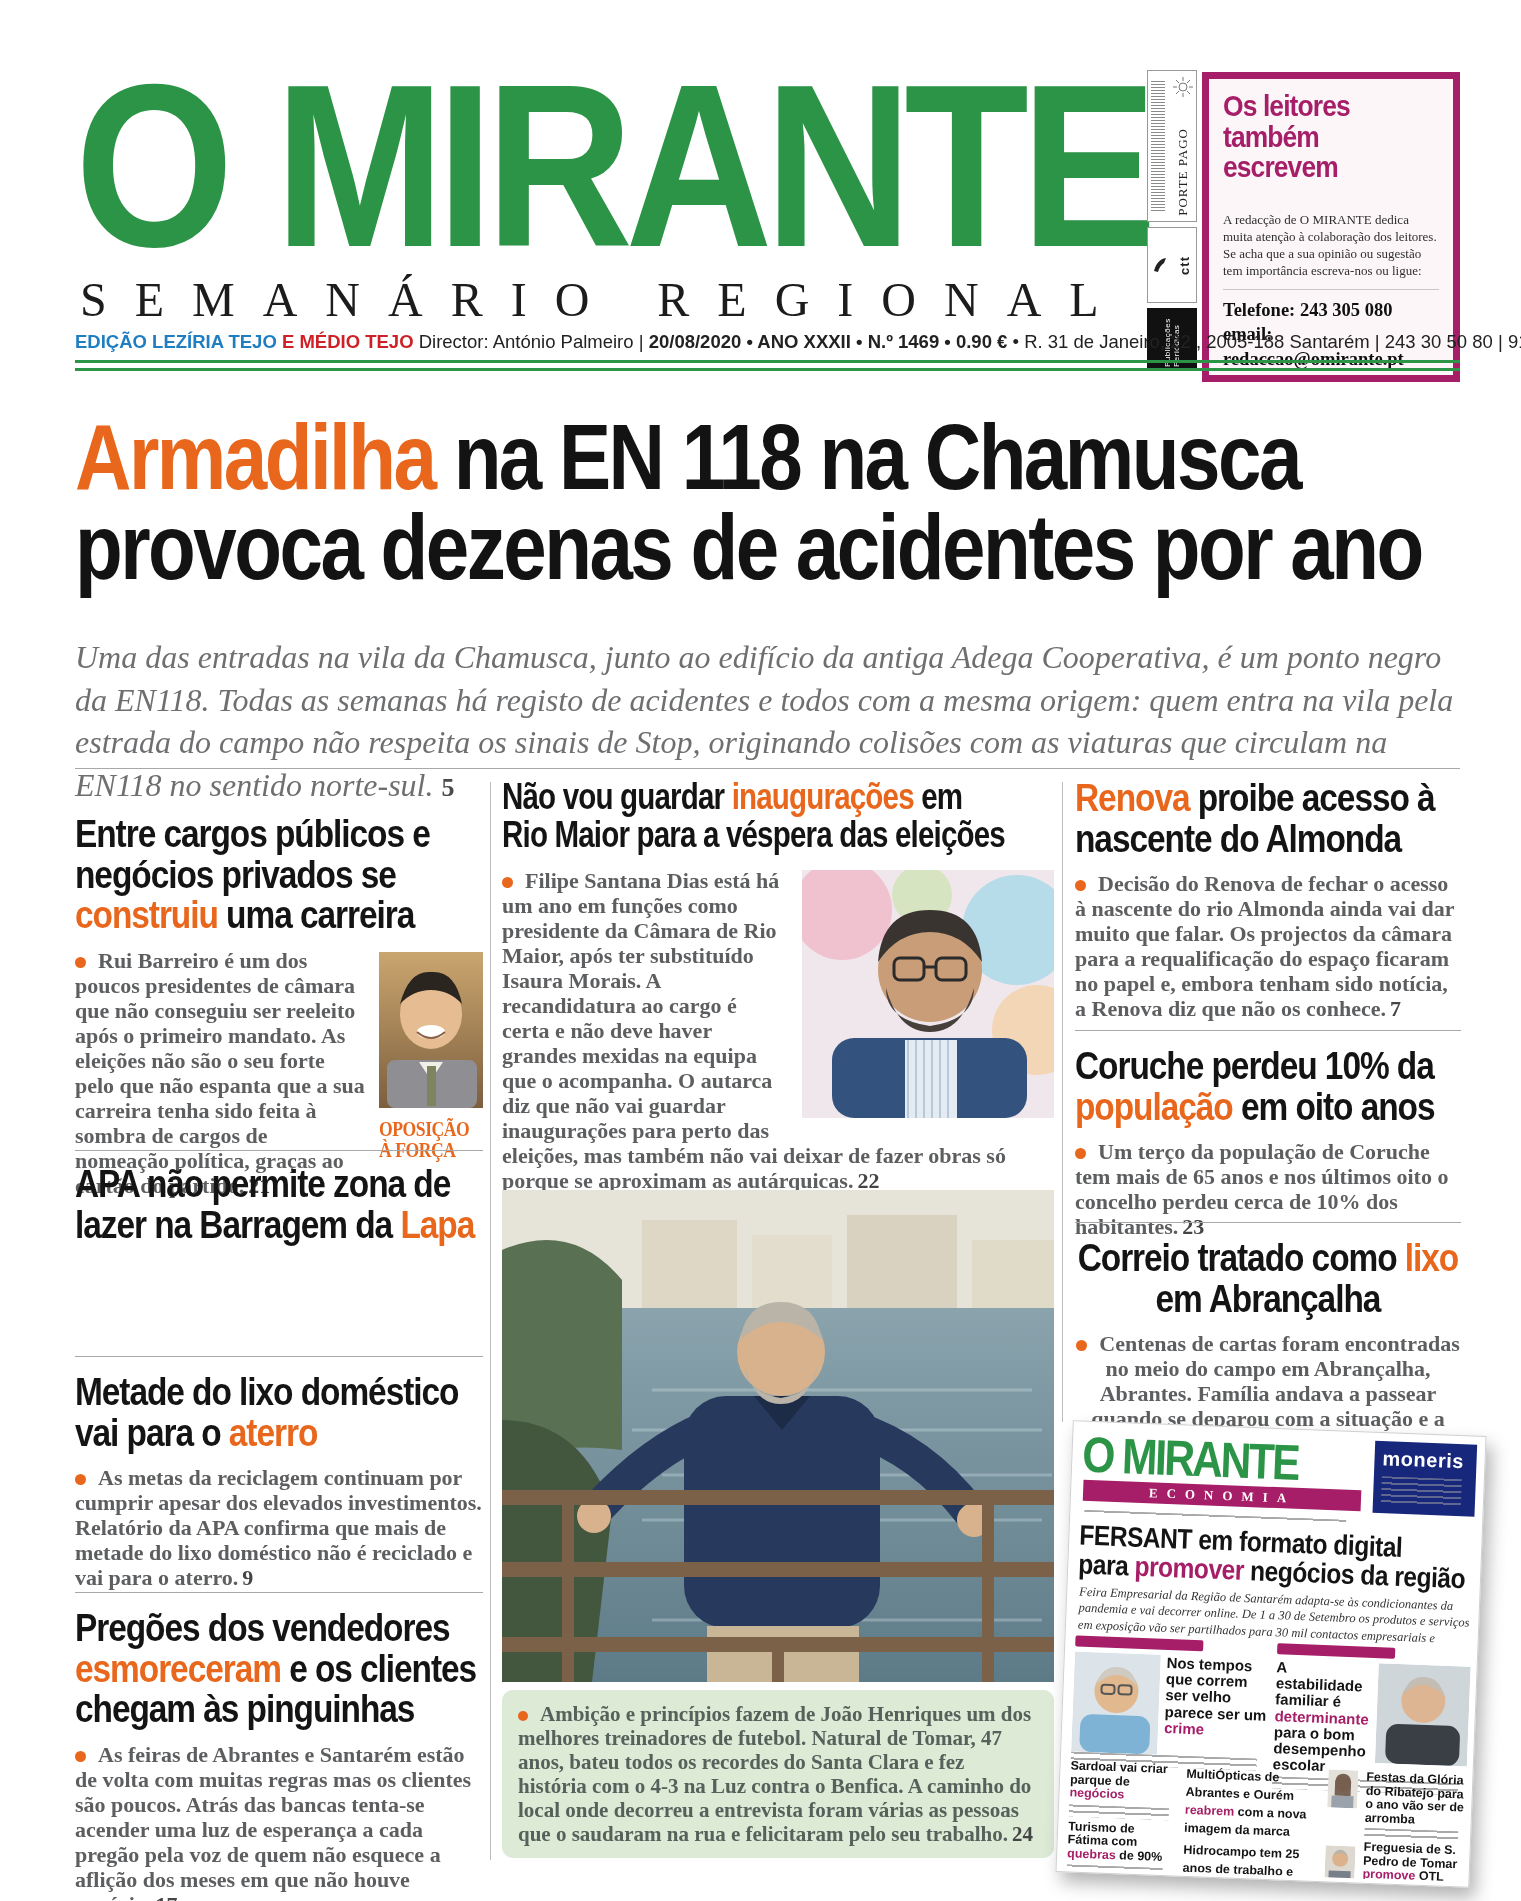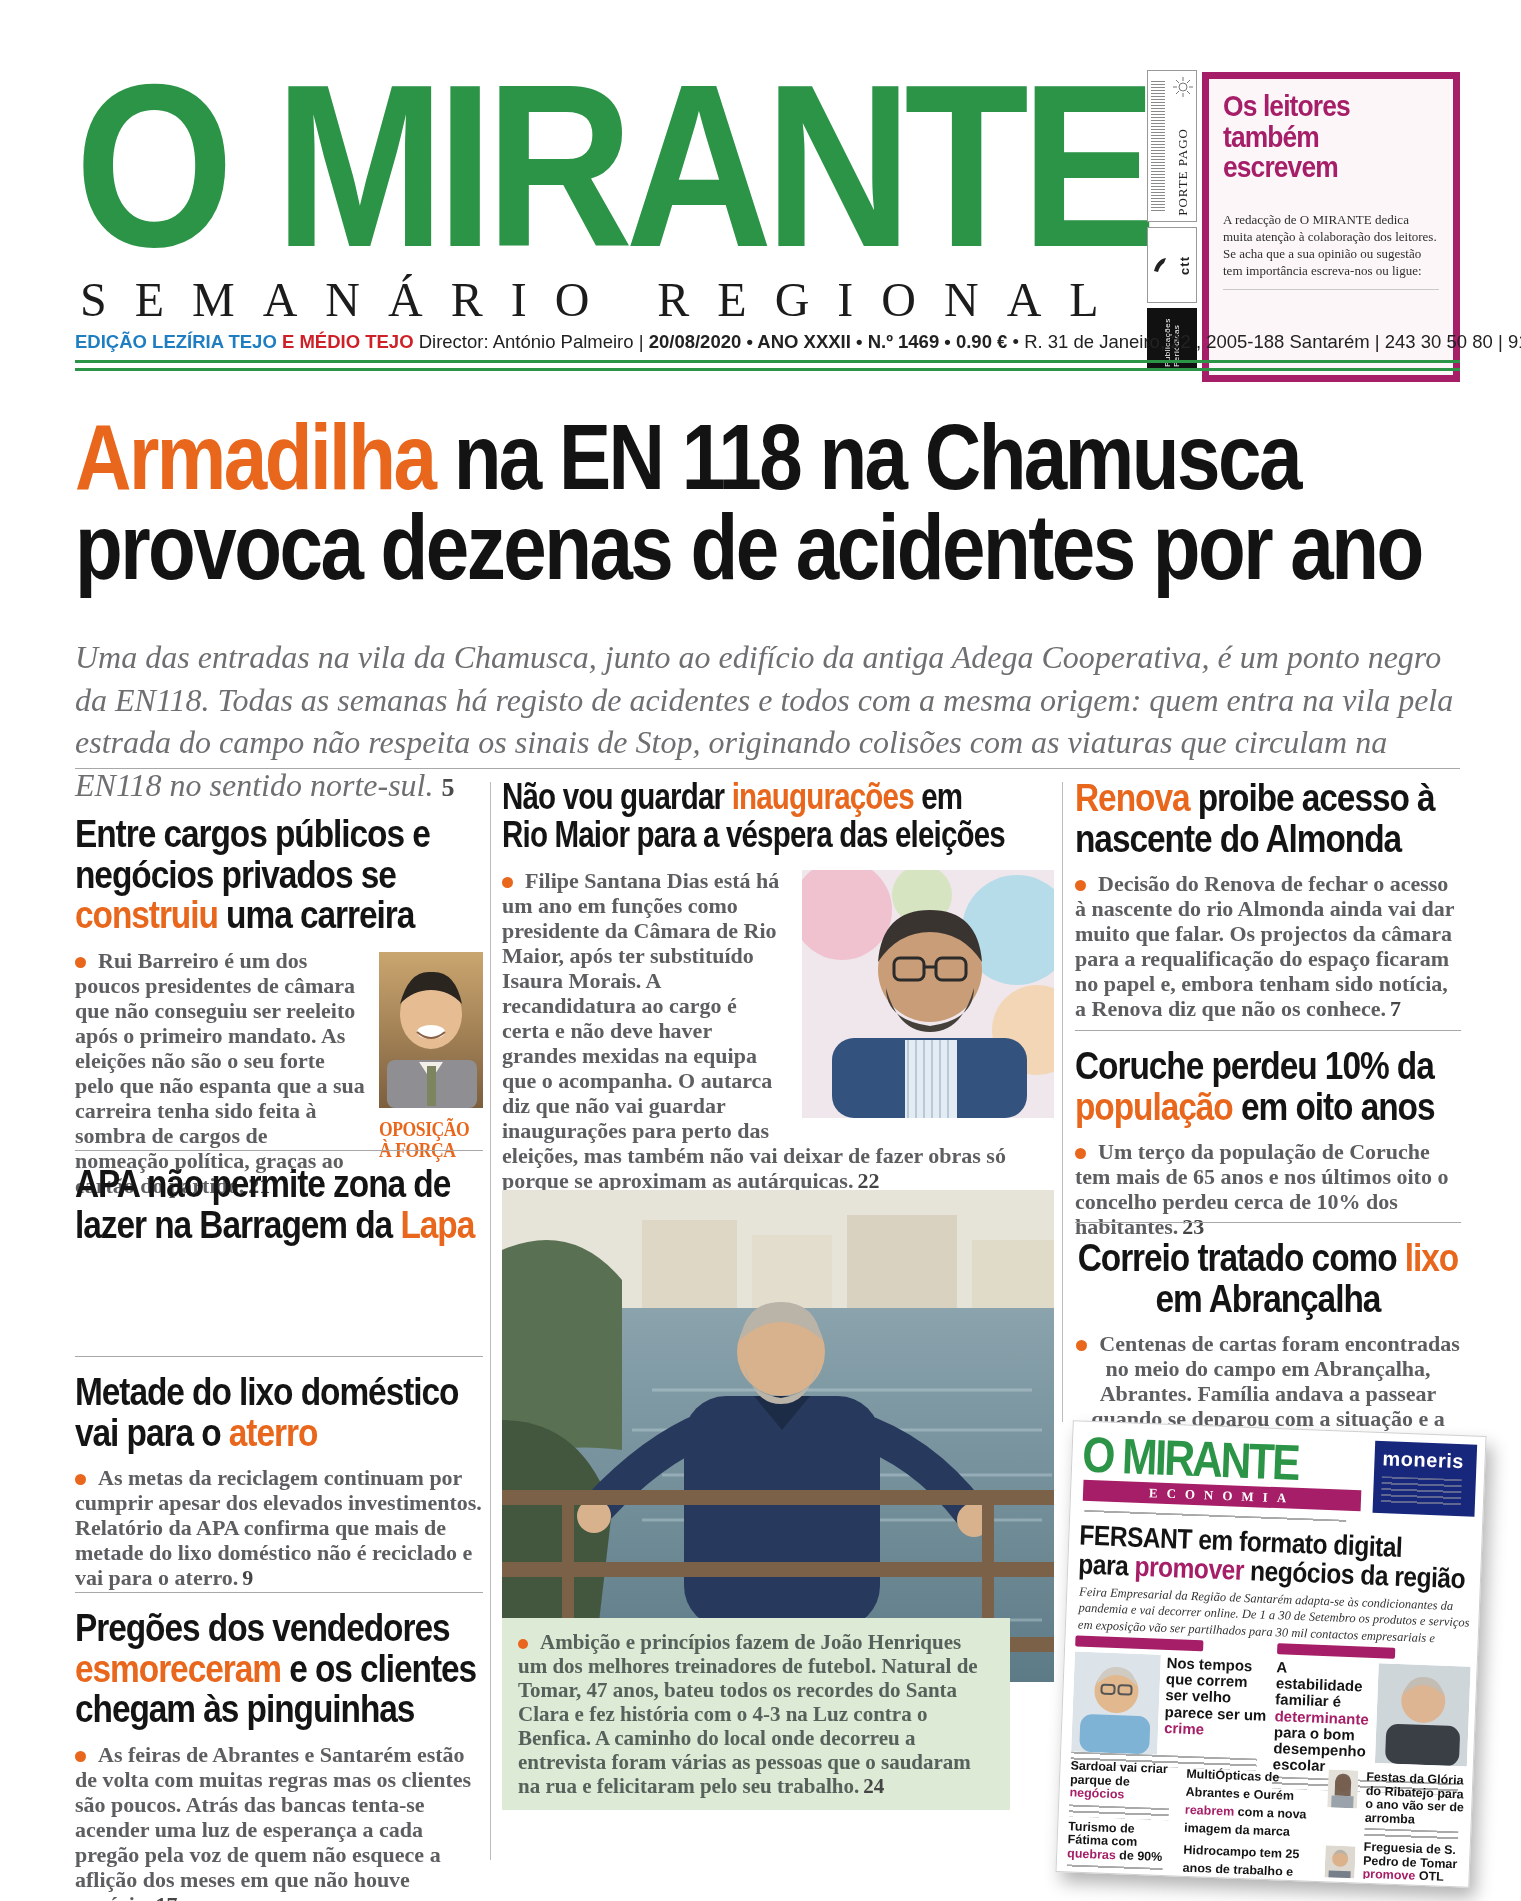--- a/index.html
+++ b/index.html
@@ -108,20 +108,24 @@
     </div>
   </div>
 
   <div class="abs readers" style="left:1202px;top:72px;width:258px;height:310px;">
     <div class="rb-title cx88">
       <span>Os leitores</span><br>
       <span>também escrevem</span>
     </div>
     <div class="rb-body">A redacção de O MIRANTE dedica muita atenção à colaboração dos leitores. Se acha que a sua opinião ou sugestão tem importância escreva-nos ou ligue:</div>
     <div class="rb-hr"></div>
+    <div class="rb-contact">
+      <span>Telefone: 243 305 080</span><br>
+      <span>email: redaccao@omirante.pt</span>
+    </div>
   </div>
 
   <div class="abs edline" style="left:75px;top:331px;width:1068px;">
     <span class="ed-blue">EDIÇÃO LEZÍRIA TEJO</span>
     <span class="ed-red">E MÉDIO TEJO</span>
     <span>Director: António Palmeiro |</span>
     <span class="ed-bold">20/08/2020 • ANO XXXII  •  N.º 1469 • 0.90 €</span>
     <span>• R. 31 de Janeiro, 22 , 2005-188 Santarém | 243 30 50 80 | 919 886 516</span>
   </div>
 
@@ -254,21 +258,21 @@
         <rect x="0" y="300" width="552" height="15"></rect>
         <rect x="0" y="372" width="552" height="15"></rect>
         <rect x="0" y="447" width="552" height="15"></rect>
         <rect x="60" y="300" width="12" height="192"></rect>
         <rect x="270" y="447" width="12" height="45"></rect>
         <rect x="480" y="300" width="12" height="192"></rect>
       </g>
     </svg>
   </div>
 
-  <div class="abs caption" style="left:502px;top:1618px;width:508px;">
+  <div class="abs caption" style="left:502px;top:1690px;width:552px;border-radius:11px;">
     <span class="bullet" style="width:10px;height:10px;"></span><span>Ambição e princípios fazem de João Henriques um dos melhores treinadores de futebol. Natural de Tomar, 47 anos, bateu todos os recordes do Santa Clara e fez história com o 4-3 na Luz contra o Benfica. A caminho do local onde decorreu a entrevista foram várias as pessoas que o saudaram na rua e felicitaram pelo seu trabalho.</span><span class="pgref">24</span>
   </div>
 
   <div class="abs" style="left:1075px;top:778px;width:386px;">
     <div class="colhead cx88"><span class="accent">Renova</span><span> proibe acesso à nascente do Almonda</span></div>
     <div class="bodytext">
       <span class="bullet"></span><span>Decisão do Renova de fechar o acesso à nascente do rio Almonda ainda vai dar muito que falar. Os projectos da câmara para a requalificação do espaço ficaram no papel e, embora tenham sido notícia, a Renova diz que não os conhece.</span><span class="pgref">7</span>
     </div>
   </div>
 

